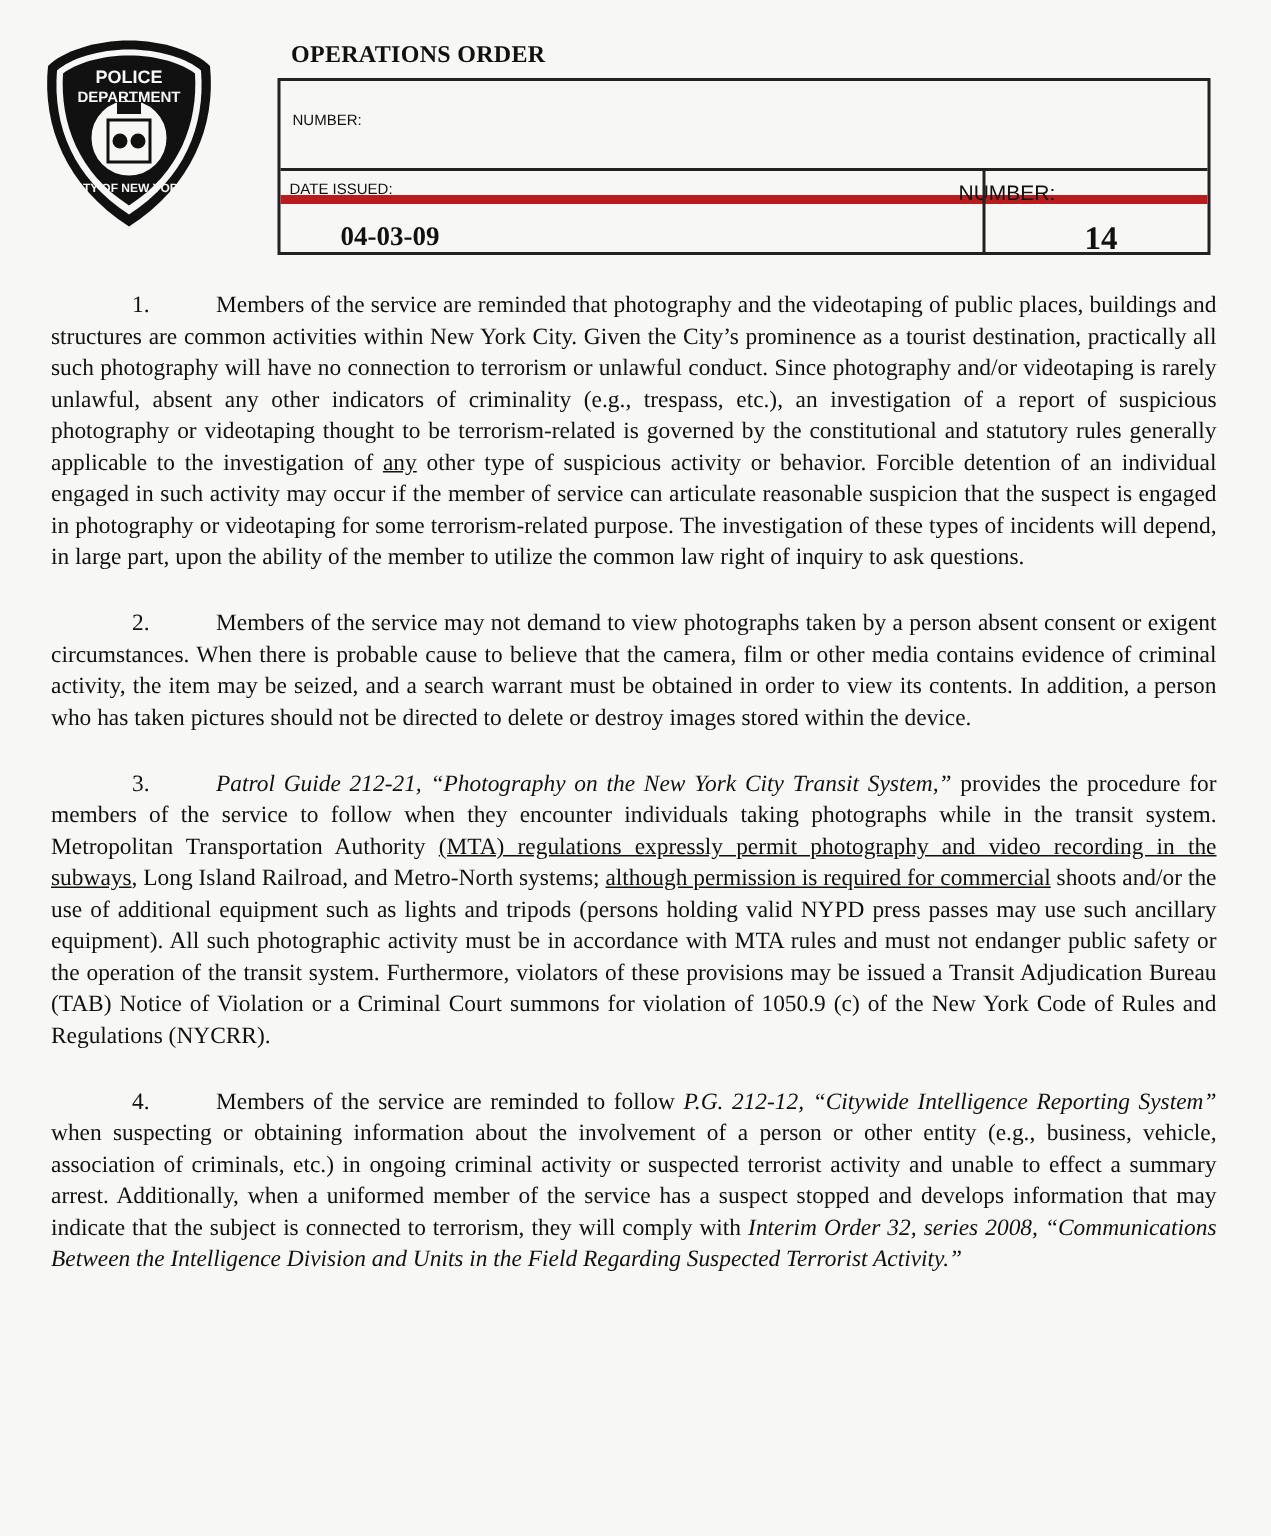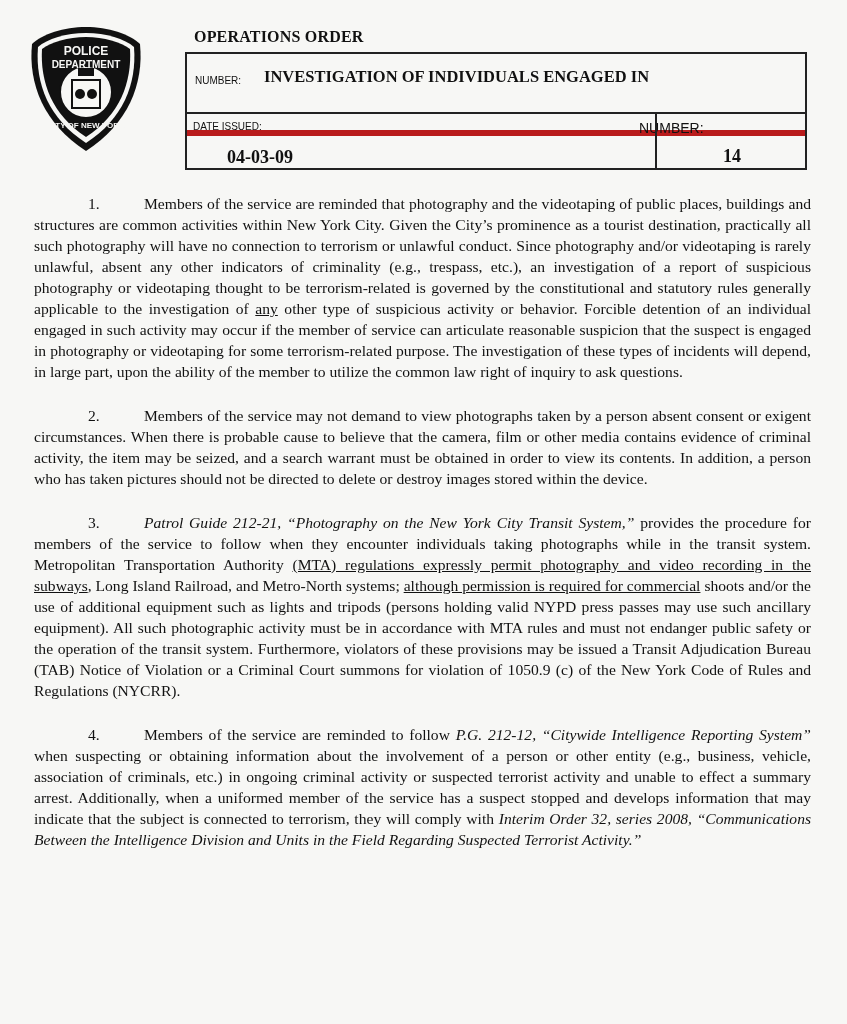--- a/index.html
+++ b/index.html
@@ -43,21 +43,21 @@
   .number-label {
     position: absolute; left: 452px; top: 4px; font-family: "Liberation Sans", sans-serif; font-size: 14px;
   }
   .vline {
     position: absolute; left: 468px; top: 60px; width: 2px; height: 56px; background: #222;
   }
   .date-value {
     position: absolute; left: 40px; top: 93px; font-weight: bold; font-size: 18px;
   }
   .number-value {
-    position: absolute; left: 536px; top: 92px; font-weight: bold; font-size: 18px;
+    position: absolute; left: 536px; top: 92px; font-weight: bold; font-size: 22px;
   }
   .body-text {
     position: absolute; left: 34px; top: 193px; width: 777px;
     font-size: 15.6px; line-height: 21px; text-align: justify;
   }
   .para { margin: 0 0 23px 0; text-indent: 0; }
   .para .num { display: inline-block; width: 56px; padding-left: 54px; }
   .u { text-decoration: underline; }
   .i { font-style: italic; margin-top: 19px; }
 </style>
@@ -79,21 +79,20 @@
     <text x="58" y="104" text-anchor="middle" font-family="Liberation Sans, sans-serif" font-size="8" font-weight="bold" fill="#f7f7f5">CITY OF NEW YORK</text>
   </svg>
 </div>
 
 <div class="title">OPERATIONS ORDER</div>
 
 <div class="header-box">
   <div class="subject-row">
     <span class="subject-label">NUMBER:</span>
     <div class="subject-text">
-      <div>INVESTIGATION OF INDIVIDUALS ENGAGED IN</div>
     </div>
   </div>
   <div class="date-label-row">
     <span class="date-label">DATE ISSUED:</span>
     <span class="number-label">NUMBER:</span>
   </div>
   <div class="vline"></div>
   <span class="date-value">04-03-09</span>
   <span class="number-value">14</span>
 </div>

